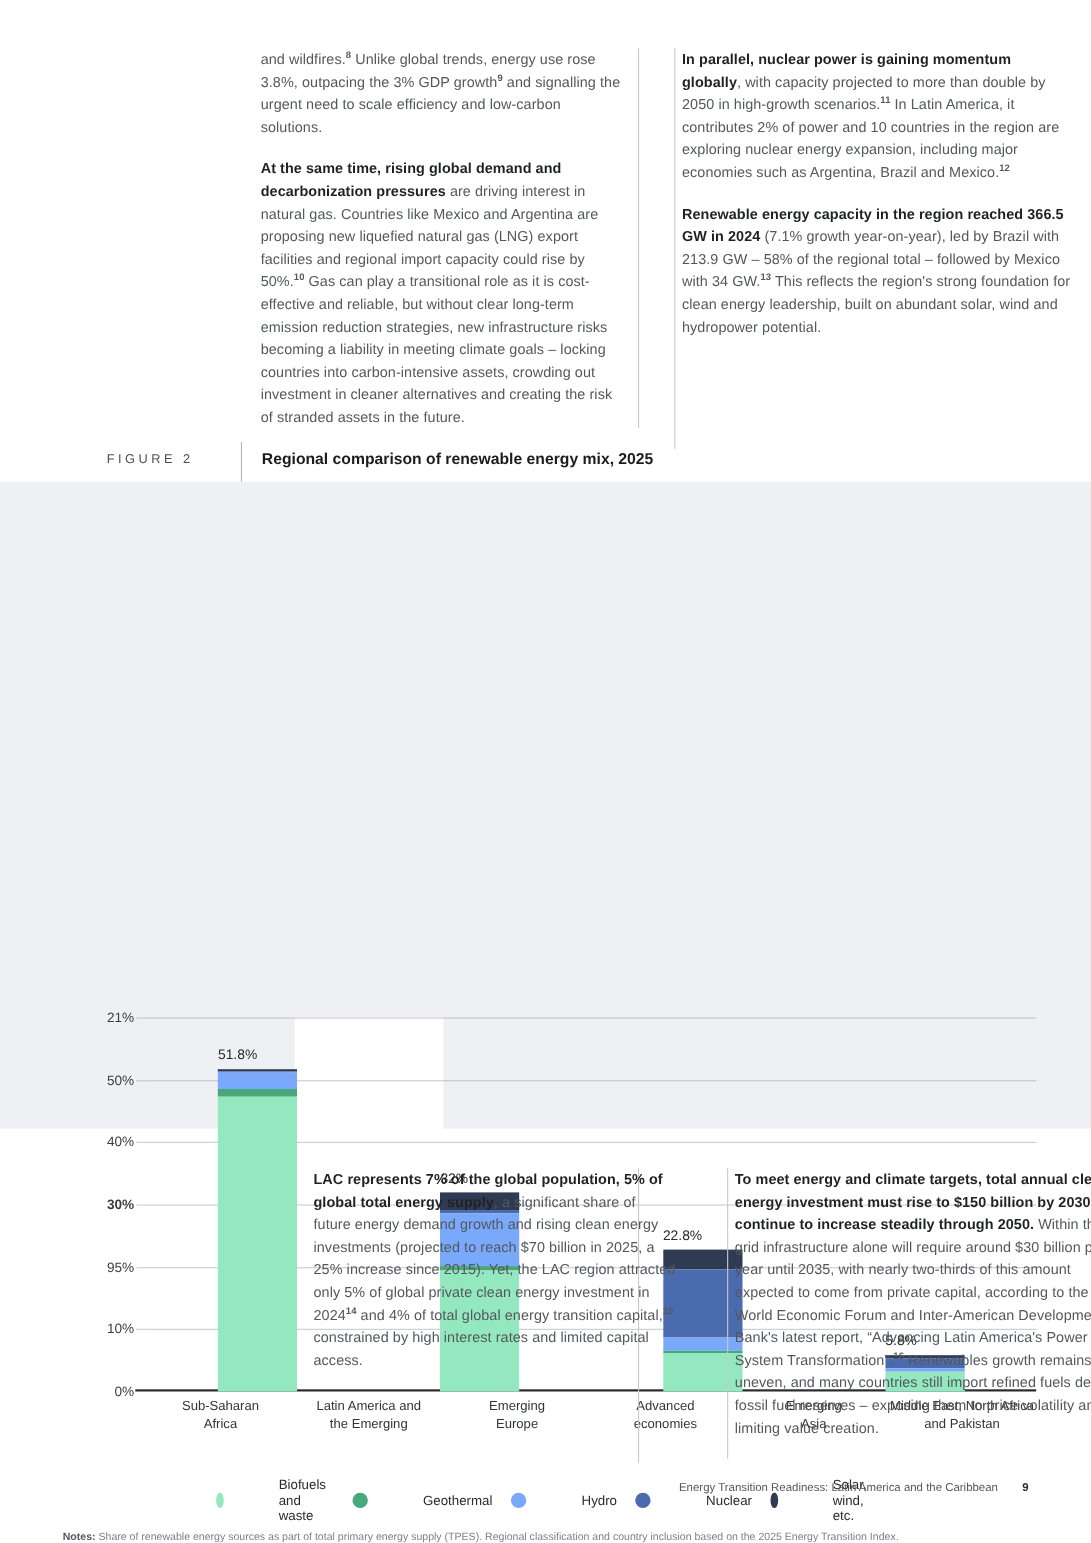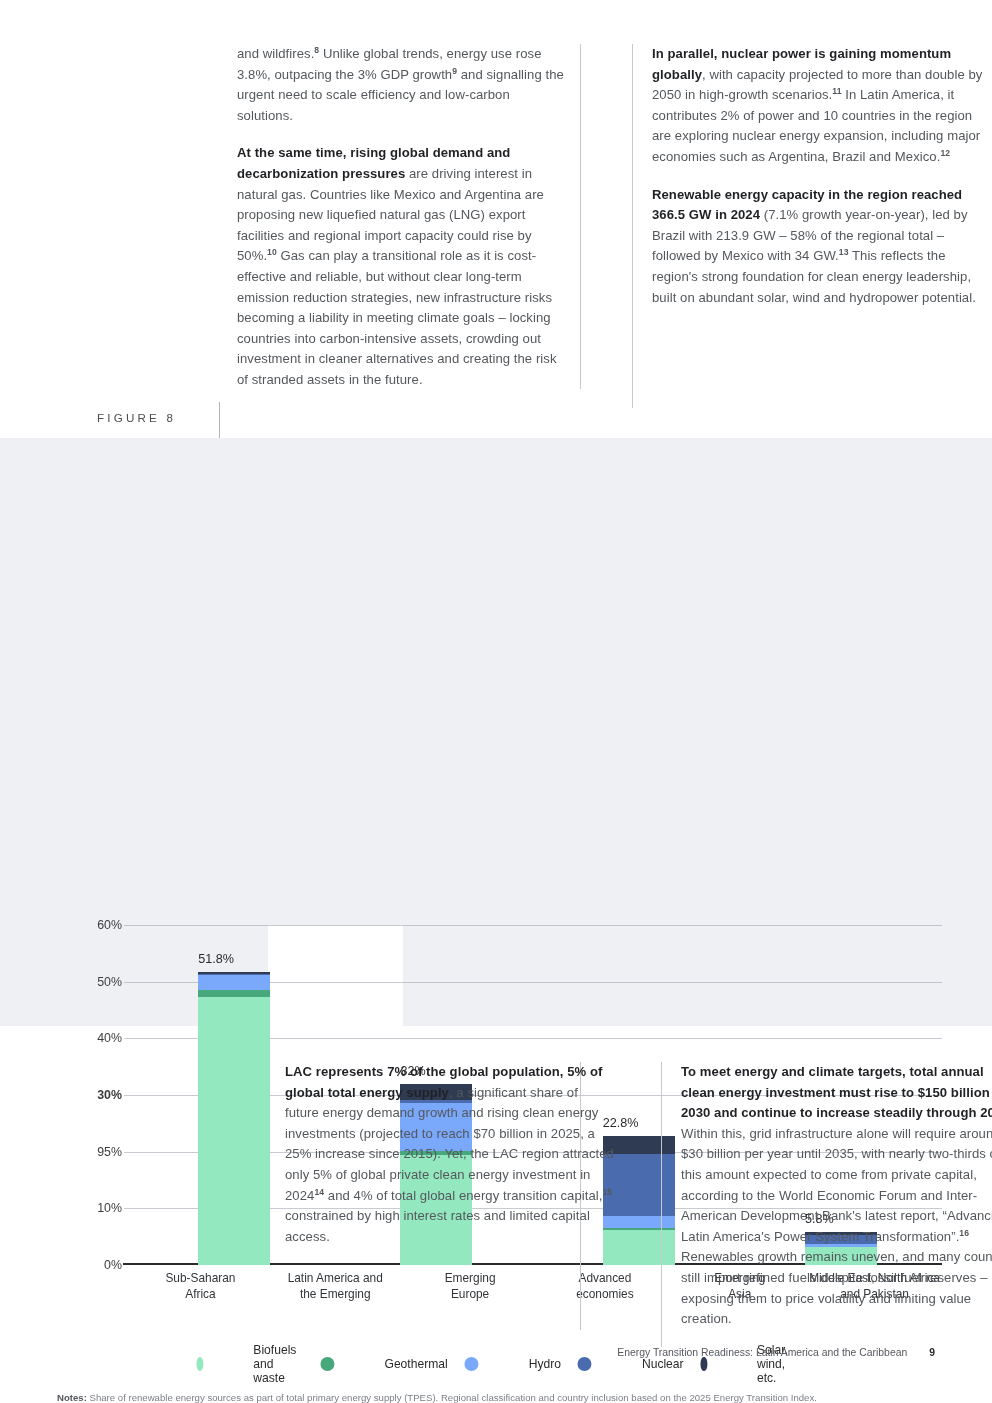--- a/index.html
+++ b/index.html
@@ -10,24 +10,23 @@
     color: #3b3b3b;
     overflow: hidden;
   }
   .page { position: relative; width: 992px; height: 1403px; }
 
   
   .top-cols {
     position: absolute;
     left: 0; top: 44px; width: 992px;
     display: flex;
-    gap: 19px;
   }
   .col-left  { width: 360px; margin-left: 237px; padding-right: 30px; }
-  .col-right { width: 360px; margin-left: 16px; padding-left: 19px; border-left: 1px solid #c9c9c9; }
+  .col-right { width: 360px; margin-left: 16px; padding-left: 6px; border-left: 1px solid #c9c9c9; }
 
   p.body {
     font-size: 13.1px;
     line-height: 20.6px;
     color: #54585c;
     margin-bottom: 17px;
     letter-spacing: .005em;
   }
   p.body b { color: #1f2125; font-weight: bold; }
   sup { font-size: 8.6px; vertical-align: super; line-height: 0; font-weight: bold; }
@@ -177,34 +176,35 @@
         <p class="body"><span>and wildfires.</span><sup>8</sup><span> Unlike global trends, energy use rose 3.8%, outpacing the 3% GDP growth</span><sup>9</sup><span> and signalling the urgent need to scale efficiency and low-carbon solutions.</span></p>
         <p class="body"><b>At the same time, rising global demand and decarbonization pressures</b><span> are driving interest in natural gas. Countries like Mexico and Argentina are proposing new liquefied natural gas (LNG) export facilities and regional import capacity could rise by 50%.</span><sup>10</sup><span> Gas can play a transitional role as it is cost-effective and reliable, but without clear long-term emission reduction strategies, new infrastructure risks becoming a liability in meeting climate goals – locking countries into carbon-intensive assets, crowding out investment in cleaner alternatives and creating the risk of stranded assets in the future.</span></p>
       </div>
     <div class="col-right" id="top-right">
         <p class="body"><b>In parallel, nuclear power is gaining momentum globally</b><span>, with capacity projected to more than double by 2050 in high-growth scenarios.</span><sup>11</sup><span> In Latin America, it contributes 2% of power and 10 countries in the region are exploring nuclear energy expansion, including major economies such as Argentina, Brazil and Mexico.</span><sup>12</sup></p>
         <p class="body"><b>Renewable energy capacity in the region reached 366.5 GW in 2024</b><span> (7.1% growth year-on-year), led by Brazil with 213.9 GW – 58% of the regional total – followed by Mexico with 34 GW.</span><sup>13</sup><span> This reflects the region's strong foundation for clean energy leadership, built on abundant solar, wind and hydropower potential.</span></p>
       </div>
   </div>
 
   <div class="figure-head">
-    <div class="fig-label">FIGURE 8</div>
+    <div class="fig-label">FIGURE 2</div>
     <div class="fig-rule"></div>
+    <div class="fig-title">Regional comparison of renewable energy mix, 2025</div>
   </div>
 
   <div class="chart-panel">
 
     <div class="yticks-col" id="yticks">
         <div class="ytick" style="top: 827px;">0%</div>
         <div class="ytick" style="top: 770.333px;">10%</div>
         <div class="ytick" style="top: 713.667px;">95%</div>
         <div class="ytick" style="top: 657px; font-weight: bold;">30%</div>
         <div class="ytick" style="top: 600.333px;">40%</div>
         <div class="ytick" style="top: 543.667px;">50%</div>
-        <div class="ytick" style="top: 487px;">60%</div>
+        <div class="ytick" style="top: 487px;">21%</div>
       </div>
     <div id="bands">
         <div class="band" style="left: 267.833px; width: 134.833px; background: rgb(255, 255, 255);"></div>
       </div>
     <div class="grid-area" id="gridarea">
       <div class="axis-base"></div>
     <div class="gridline" style="top: 283.333px;"></div>
         <div class="gridline tickstub" style="top: 283.333px;"></div>
         <div class="gridline" style="top: 226.667px;"></div>
         <div class="gridline tickstub" style="top: 226.667px;"></div>

